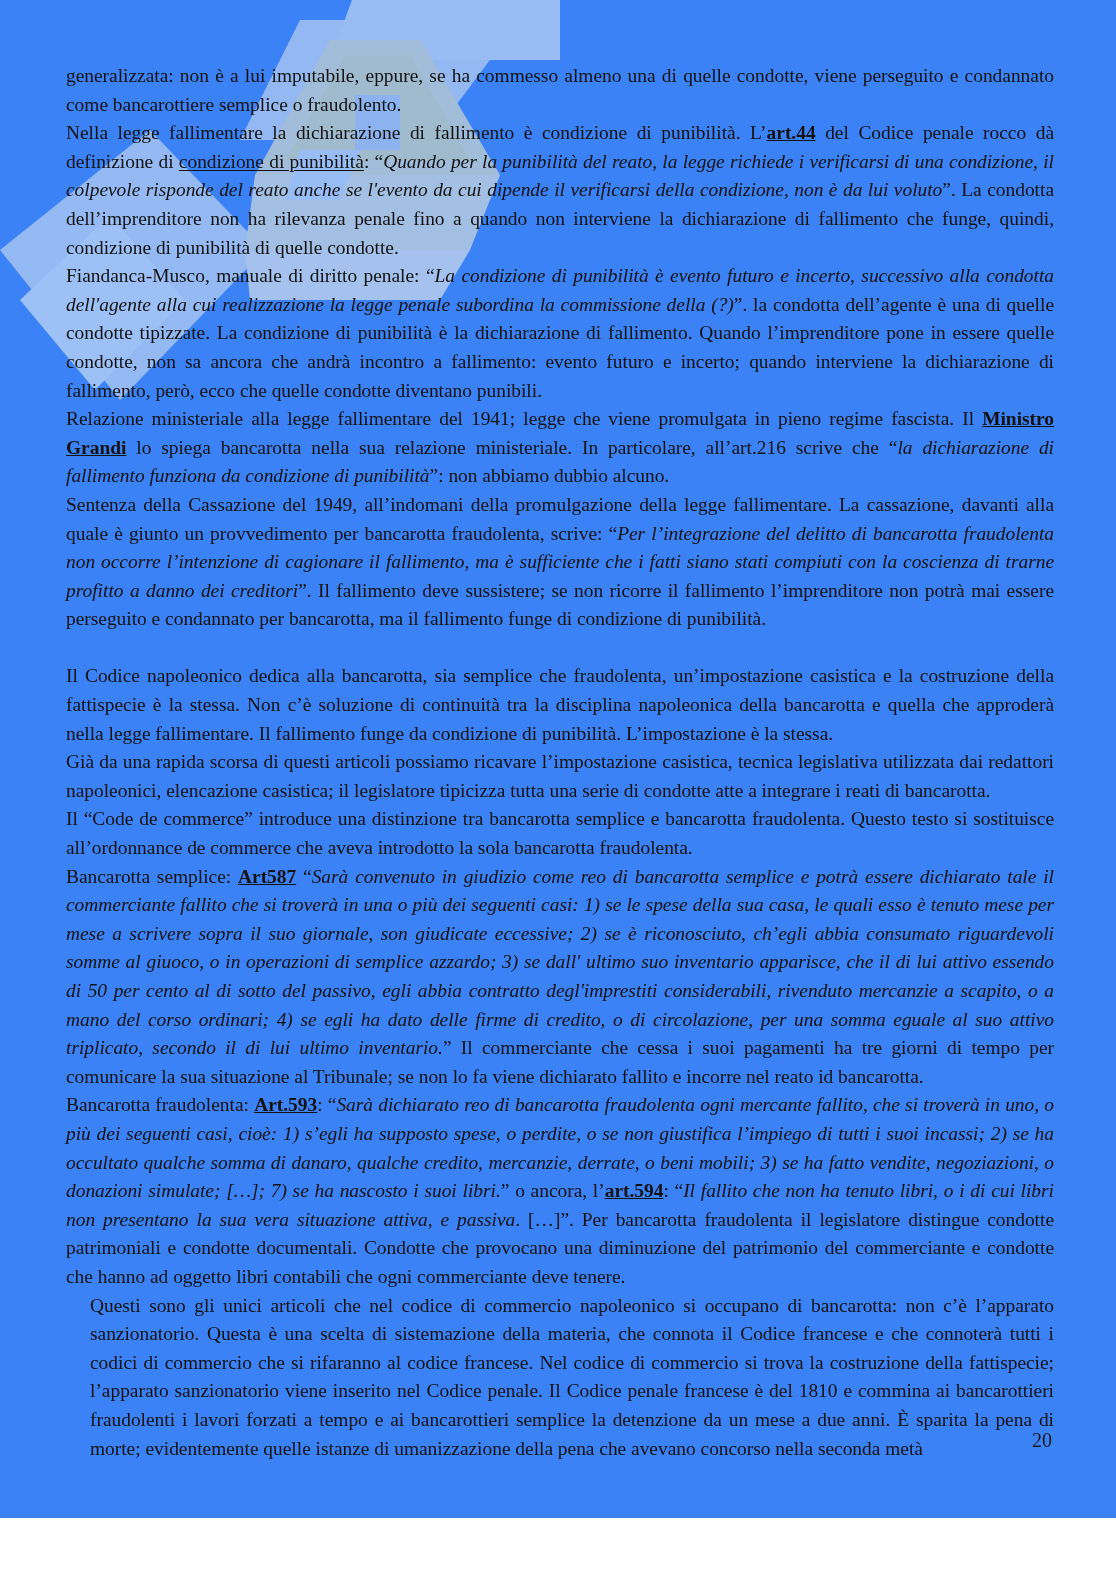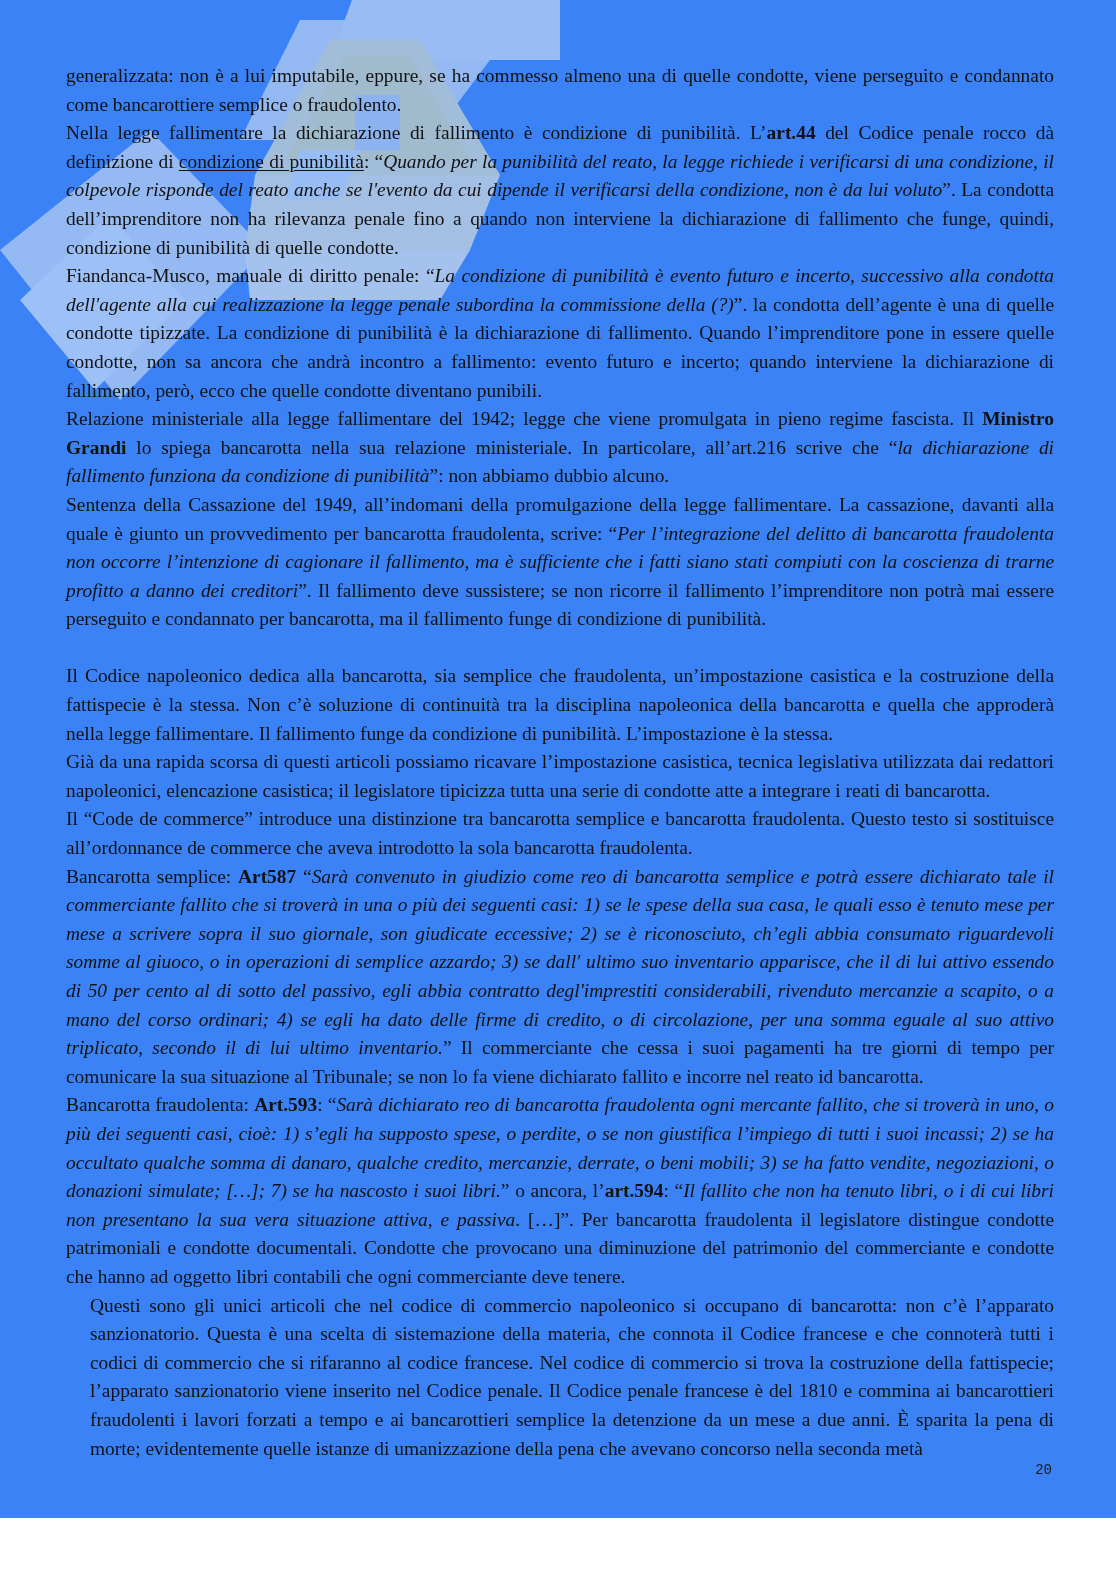--- a/index.html
+++ b/index.html
@@ -56,33 +56,33 @@
   .content p:last-child {
     text-align: justify;
     margin-left: 24px;
   }
   .spacer {
     height: 28.6px;
   }
   
   .content p { hyphens: none; }
 
-  b, strong { font-weight: bold; }
+  b, strong { font-weight: bold; text-decoration: underline; }
   i, em { font-style: italic; }
   u { text-decoration: underline; text-underline-offset: 2px; }
 
   .nojust { text-align: left !important; }
 
   
   .page-number {
     position: absolute;
     right: 64px;
-    top: 1462px;
-    font-family: Liberation Mono, monospace;
-    font-size: 14px;
+    top: 1429px;
+    font-family: Liberation Serif, serif;
+    font-size: 20px;
     color: #1a1a1a;
     z-index: 2;
   }
 </style>
 </head>
 <body>
 
 <div class="page">
 
   <div class="watermark">
@@ -104,21 +104,21 @@
         <polygon points="355,95 400,95 400,150 355,150" fill="#cfdcea"></polygon>
         <polygon points="300,150 360,150 340,200 285,200" fill="#e4ecf4"></polygon>
       </g>
     </svg>
   </div>
 
   <div class="content">
       <p><span>generalizzata: non è a lui imputabile, eppure, se ha commesso almeno una di quelle condotte, viene perseguito e condannato come bancarottiere semplice o fraudolento.</span></p>
       <p><span>Nella legge fallimentare la dichiarazione di fallimento è condizione di punibilità. L’</span><b>art.44</b><span> del Codice penale rocco dà definizione di </span><u>condizione di punibilità</u><span>: “</span><i>Quando per la punibilità del reato, la legge richiede i verificarsi di una condizione, il colpevole risponde del reato anche se l'evento da cui dipende il verificarsi della condizione, non è da lui voluto</i><span>”. La condotta dell’imprenditore non ha rilevanza penale fino a quando non interviene la dichiarazione di fallimento che funge, quindi, condizione di punibilità di quelle condotte.</span></p>
       <p><span>Fiandanca-Musco, manuale di diritto penale: “</span><i>La condizione di punibilità è evento futuro e incerto, successivo alla condotta dell'agente alla cui realizzazione la legge penale subordina la commissione della (?)</i><span>”. la condotta dell’agente è una di quelle condotte tipizzate. La condizione di punibilità è la dichiarazione di fallimento. Quando l’imprenditore pone in essere quelle condotte, non sa ancora che andrà incontro a fallimento: evento futuro e incerto; quando interviene la dichiarazione di fallimento, però, ecco che quelle condotte diventano punibili.</span></p>
-      <p><span>Relazione ministeriale alla legge fallimentare del 1942; legge che viene promulgata in pieno regime fascista. Il </span><b>Ministro Grandi</b><span> lo spiega bancarotta nella sua relazione ministeriale. In particolare, all’art.216 scrive che “</span><i>la dichiarazione di fallimento funziona da condizione di punibilità</i><span>”: non abbiamo dubbio alcuno.</span></p>
+      <p><span>Relazione ministeriale alla legge fallimentare del 1941; legge che viene promulgata in pieno regime fascista. Il </span><b>Ministro Grandi</b><span> lo spiega bancarotta nella sua relazione ministeriale. In particolare, all’art.216 scrive che “</span><i>la dichiarazione di fallimento funziona da condizione di punibilità</i><span>”: non abbiamo dubbio alcuno.</span></p>
       <p><span>Sentenza della Cassazione del 1949, all’indomani della promulgazione della legge fallimentare. La cassazione, davanti alla quale è giunto un provvedimento per bancarotta fraudolenta, scrive: “</span><i>Per l’integrazione del delitto di bancarotta fraudolenta non occorre l’intenzione di cagionare il fallimento, ma è sufficiente che i fatti siano stati compiuti con la coscienza di trarne profitto a danno dei creditori</i><span>”. Il fallimento deve sussistere; se non ricorre il fallimento l’imprenditore non potrà mai essere perseguito e condannato per bancarotta, ma il fallimento funge di condizione di punibilità.</span></p>
       <div class="spacer"></div>
       <p><span>Il Codice napoleonico dedica alla bancarotta, sia semplice che fraudolenta, un’impostazione casistica e la costruzione della fattispecie è la stessa. Non c’è soluzione di continuità tra la disciplina napoleonica della bancarotta e quella che approderà nella legge fallimentare. Il fallimento funge da condizione di punibilità. L’impostazione è la stessa.</span></p>
       <p><span>Già da una rapida scorsa di questi articoli possiamo ricavare l’impostazione casistica, tecnica legislativa utilizzata dai redattori napoleonici, elencazione casistica; il legislatore tipicizza tutta una serie di condotte atte a integrare i reati di bancarotta.</span></p>
       <p><span>Il “Code de commerce” introduce una distinzione tra bancarotta semplice e bancarotta fraudolenta. Questo testo si sostituisce all’ordonnance de commerce che aveva introdotto la sola bancarotta fraudolenta.</span></p>
       <p><span>Bancarotta semplice: </span><b>Art587</b><span> “</span><i>Sarà convenuto in giudizio come reo di bancarotta semplice e potrà essere dichiarato tale il commerciante fallito che si troverà in una o più dei seguenti casi: 1) se le spese della sua casa, le quali esso è tenuto mese per mese a scrivere sopra il suo giornale, son giudicate eccessive; 2) se è riconosciuto, ch’egli abbia consumato riguardevoli somme al giuoco, o in operazioni di semplice azzardo; 3) se dall' ultimo suo inventario apparisce, che il di lui attivo essendo di 50 per cento al di sotto del passivo, egli abbia contratto degl'imprestiti considerabili, rivenduto mercanzie a scapito, o a mano del corso ordinari; 4) se egli ha dato delle firme di credito, o di circolazione, per una somma eguale al suo attivo triplicato, secondo il di lui ultimo inventario.</i><span>” Il commerciante che cessa i suoi pagamenti ha tre giorni di tempo per comunicare la sua situazione al Tribunale; se non lo fa viene dichiarato fallito e incorre nel reato id bancarotta.</span></p>
       <p><span>Bancarotta fraudolenta: </span><b>Art.593</b><span>: “</span><i>Sarà dichiarato reo di bancarotta fraudolenta ogni mercante fallito, che si troverà in uno, o più dei seguenti casi, cioè: 1) s’egli ha supposto spese, o perdite, o se non giustifica l’impiego di tutti i suoi incassi; 2) se ha occultato qualche somma di danaro, qualche credito, mercanzie, derrate, o beni mobili; 3) se ha fatto vendite, negoziazioni, o donazioni simulate; […]; 7) se ha nascosto i suoi libri.</i><span>” o ancora, l’</span><b>art.594</b><span>: “</span><i>Il fallito che non ha tenuto libri, o i di cui libri non presentano la sua vera situazione attiva, e passiva</i><span>. […]”. Per bancarotta fraudolenta il legislatore distingue condotte patrimoniali e condotte documentali. Condotte che provocano una diminuzione del patrimonio del commerciante e condotte che hanno ad oggetto libri contabili che ogni commerciante deve tenere.</span></p>
       <p><span>Questi sono gli unici articoli che nel codice di commercio napoleonico si occupano di bancarotta: non c’è l’apparato sanzionatorio. Questa è una scelta di sistemazione della materia, che connota il Codice francese e che connoterà tutti i codici di commercio che si rifaranno al codice francese. Nel codice di commercio si trova la costruzione della fattispecie; l’apparato sanzionatorio viene inserito nel Codice penale. Il Codice penale francese è del 1810 e commina ai bancarottieri fraudolenti i lavori forzati a tempo e ai bancarottieri semplice la detenzione da un mese a due anni. È sparita la pena di morte; evidentemente quelle istanze di umanizzazione della pena che avevano concorso nella seconda metà</span></p>
     </div>
 

